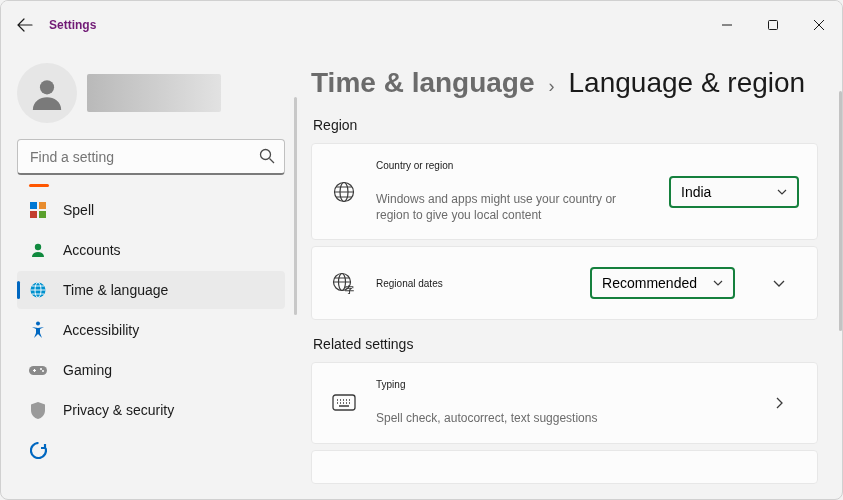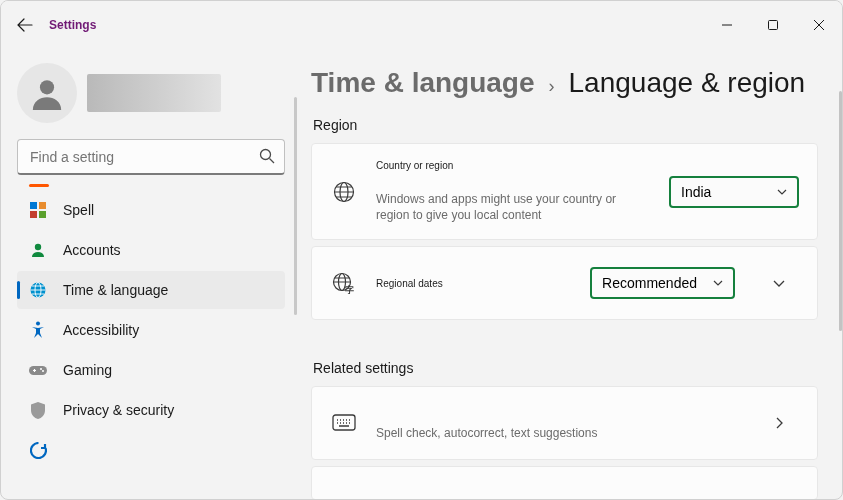--- a/index.html
+++ b/index.html
@@ -226,30 +226,31 @@
             <path d="M1 1 5 5 9 1" stroke="#3a3a3a" stroke-width="1.2" fill="none"></path>
           </svg>
       </div>
       <div class="expand-btn">
         <svg width="12" height="7" viewBox="0 0 12 7">
             <path d="M1 1 6 6 11 1" stroke="#3a3a3a" stroke-width="1.3" fill="none"></path>
           </svg>
       </div>
     </div>
 
-    <div class="section-title" style="margin-top:40px">Related settings</div>
+    <div class="section-title" style="margin-top:16px">Related settings</div>
 
     <div class="card link-row">
       <div class="card-ic">
         <svg width="24" height="18" viewBox="0 0 24 18">
             <rect x="1" y="1" width="22" height="15" rx="2.5" stroke="#3a3a3a" stroke-width="1.3" fill="none"></rect>
             <path d="M5 6h1M8 6h1M11 6h1M14 6h1M17 6h1M5 9h1M8 9h1M11 9h1M14 9h1M17 9h1M7 12h10" stroke="#3a3a3a" stroke-width="1.3"></path>
           </svg>
       </div>
       <div class="card-text">
+        <div class="card-title">Typing</div>
         <div class="card-desc">Spell check, autocorrect, text suggestions</div>
       </div>
       <div class="expand-btn">
         <svg width="7" height="12" viewBox="0 0 7 12">
             <path d="M1 1 6 6 1 11" stroke="#3a3a3a" stroke-width="1.3" fill="none"></path>
           </svg>
       </div>
     </div>
 
     <div class="card link-row">

